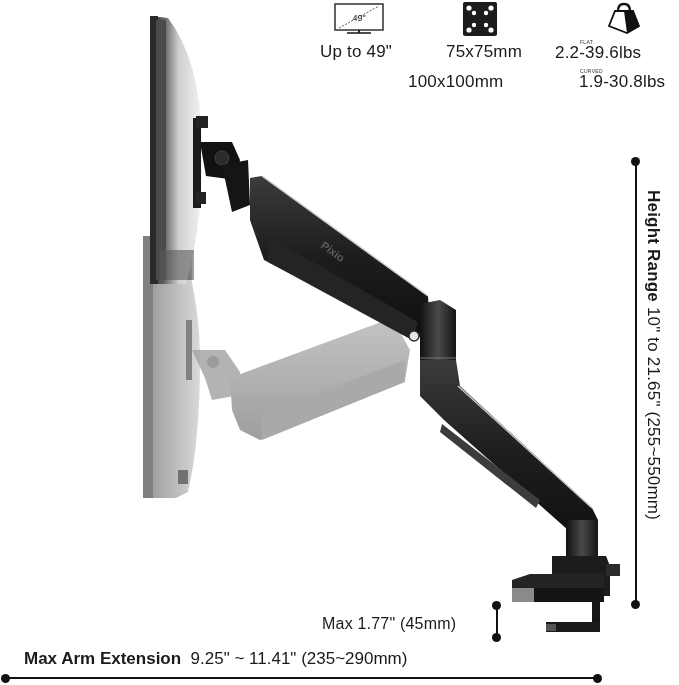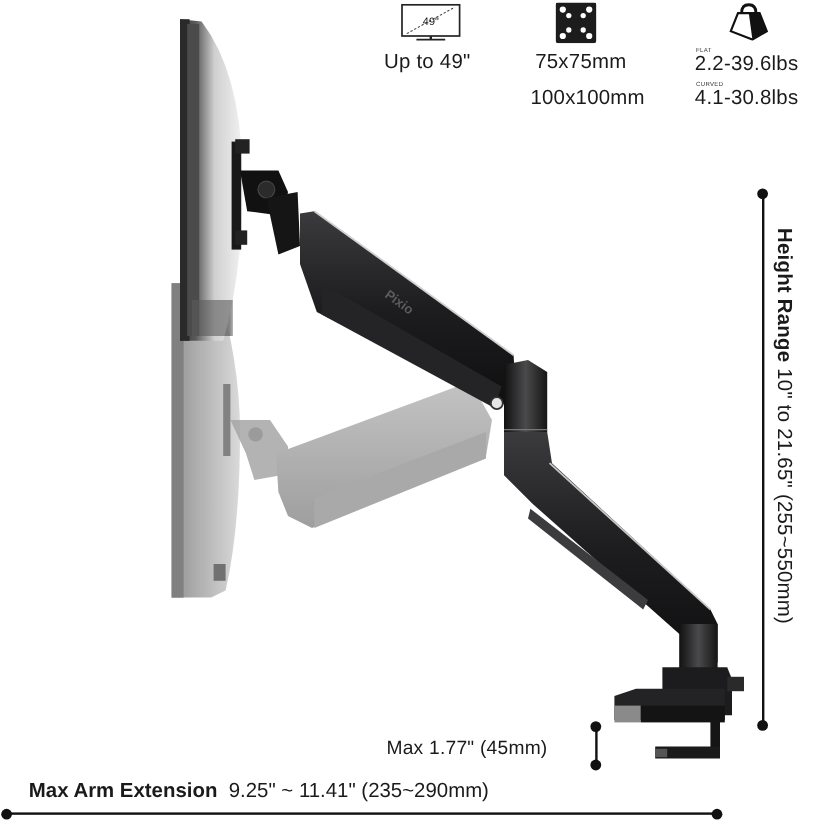--- a/index.html
+++ b/index.html
@@ -129,33 +129,33 @@
       <circle cx="28" cy="6" r="2.6" fill="#fff"></circle>
     <circle cx="6" cy="28" r="2.6" fill="#fff"></circle>
       <circle cx="28" cy="28" r="2.6" fill="#fff"></circle>
     <circle cx="11" cy="11" r="2.2" fill="#fff"></circle>
       <circle cx="23" cy="11" r="2.2" fill="#fff"></circle>
     <circle cx="11" cy="23" r="2.2" fill="#fff"></circle>
       <circle cx="23" cy="23" r="2.2" fill="#fff"></circle>
   </svg>
 </div>
 <div class="abs spec-label" style="left:446px;top:42px">75x75mm</div>
-<div class="abs spec-label" style="left:442px;top:72px">100x100mm</div>
+<div class="abs spec-label" style="left:408px;top:72px">100x100mm</div>
 
 <div class="abs" style="left:607px;top:2px;width:34px;height:32px">
   <svg width="34" height="32" viewBox="0 0 34 32">
     <path d="M11,9 Q11,2 17,2 Q23,2 23,9" fill="none" stroke="#111" stroke-width="2.4"></path>
     <path d="M8,9 L26,9 L32,24 L20,31 L2,24 Z" fill="#fff" stroke="#111" stroke-width="1.8"></path>
     <path d="M17,9 L26,9 L32,24 L20,31 Z" fill="#111"></path>
   </svg>
 </div>
 <div class="abs spec-small" style="left:580px;top:39px">FLAT</div>
-<div class="abs weight-val" style="left:579px;top:43px">2.2-39.6lbs</div>
+<div class="abs weight-val" style="left:555px;top:43px">2.2-39.6lbs</div>
 <div class="abs spec-small" style="left:580px;top:68px">CURVED</div>
-<div class="abs weight-val" style="left:579px;top:72px">4.1-30.8lbs</div>
+<div class="abs weight-val" style="left:579px;top:72px">1.9-30.8lbs</div>
 
 <div class="dot" style="left:631px;top:157px"></div>
 <div class="vline" style="left:635px;top:162px;height:442px"></div>
 <div class="dot" style="left:631px;top:600px"></div>
 <div class="vert-text" style="left:663px;top:190px">
   <span class="bold">Height Range</span>
   <span>10" to 21.65" (255~550mm)</span>
 </div>
 
 <div class="dot" style="left:492px;top:601px"></div>

